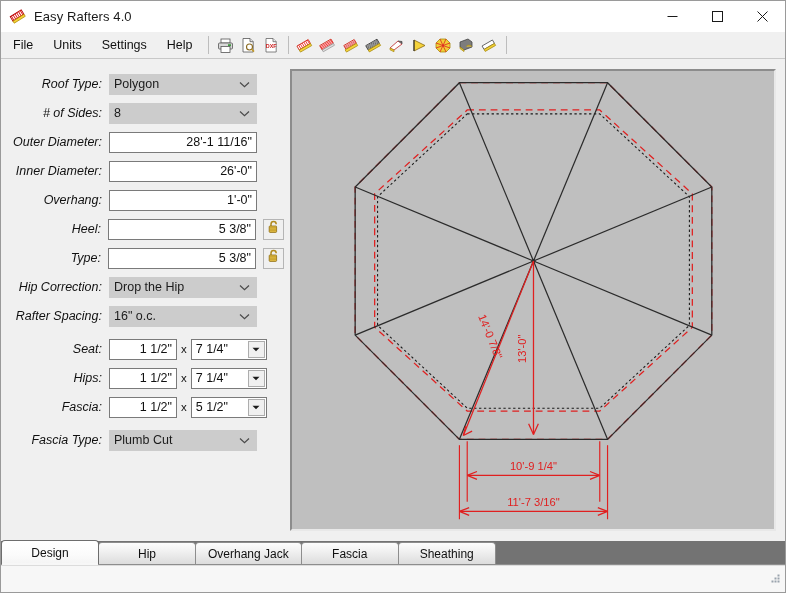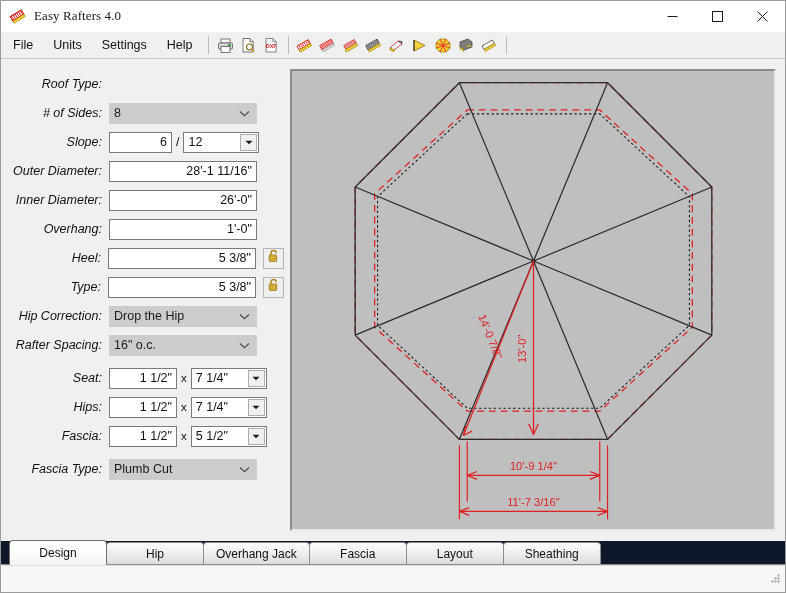--- a/index.html
+++ b/index.html
@@ -35,21 +35,20 @@
     width: 18px; height: 18px;
     margin-left: 8px; margin-right: 7px;
     flex: 0 0 auto;
   }
   .title-text {
     font-size: 13px;
     color: #1a1a1a;
     letter-spacing: .1px;
     flex: 1 1 auto;
     white-space: nowrap;
-    font-family: Liberation Serif, serif;
   }
   .win-buttons { display: flex; height: 30px; flex: 0 0 auto;}
   .win-btn {
     width: 45px; height: 30px;
     display: flex; align-items: center; justify-content: center;
     cursor: default;
   }
   .win-btn svg { display:block; }
 
   
@@ -203,22 +202,21 @@
     overflow: hidden;
   }
   .canvas-frame svg { display:block; }
 
   
   .tabstrip {
     height: 24px;
     flex: 0 0 auto;
     display: flex;
     align-items: flex-end;
-    padding-left: 8px;
-    background: #0f172a;
+    background: #737373;
     border-bottom: 1px solid #8d8d8d;
     box-sizing: border-box;
   }
   .tab {
     height: 22px;
     min-width: 98px;
     box-sizing: border-box;
     display: flex; align-items: center; justify-content: center;
     font-size: 12px; color: #101010;
     background: linear-gradient(to bottom, #fdfdfd 0%, #efefef 45%, #dcdcdc 100%);
@@ -397,51 +395,46 @@
     </div>
     <div class="tb-sep"></div>
   </div>
 
   <div class="content">
 
     <div class="left-panel">
 
       <div class="row">
         <div class="lbl">Roof Type:</div>
+        <div class="ctl">
+          <div class="combo">
+            <span>Polygon</span>
+            <span class="chev">
+              <svg width="11" height="7" viewBox="0 0 11 7">
+                  <path d="M1 1.5 L5.5 5.7 L10 1.5" fill="none" stroke="#4a4a4a" stroke-width="1.2"></path>
+                </svg>
+            </span>
+          </div>
+        </div>
       </div>
 
       <div class="row">
         <div class="lbl"># of Sides:</div>
         <div class="ctl">
           <div class="combo">
             <span>8</span>
             <span class="chev">
               <svg width="11" height="7" viewBox="0 0 11 7">
                   <path d="M1 1.5 L5.5 5.7 L10 1.5" fill="none" stroke="#4a4a4a" stroke-width="1.2"></path>
                 </svg>
             </span>
           </div>
         </div>
       </div>
 
-      <div class="row">
-        <div class="lbl">Slope:</div>
-        <div class="ctl">
-          <div class="txt num">6</div>
-          <span class="slash">/</span>
-          <div class="dropbox w75">
-            <span>12</span>
-            <span class="arrowbtn">
-              <svg width="8" height="5" viewBox="0 0 8 5">
-                  <path d="M0.5 0.8 L4 4.2 L7.5 0.8 Z" fill="#1a1a1a"></path>
-                </svg>
-            </span>
-          </div>
-        </div>
-      </div>
 
       <div class="row">
         <div class="lbl">Outer Diameter:</div>
         <div class="ctl">
           <div class="txt wide">28'-1 11/16"</div>
         </div>
       </div>
 
       <div class="row">
         <div class="lbl">Inner Diameter:</div>
@@ -648,23 +641,20 @@
       <span>Design</span>
     </div>
     <div class="tab">
       <span>Hip</span>
     </div>
     <div class="tab">
       <span>Overhang Jack</span>
     </div>
     <div class="tab">
       <span>Fascia</span>
-    </div>
-    <div class="tab">
-      <span>Layout</span>
     </div>
     <div class="tab">
       <span>Sheathing</span>
     </div>
   </div>
 
   <div class="statusbar">
     <span class="grip">
       <svg width="13" height="13" viewBox="0 0 13 13">
         <g fill="#9aa3ad">

